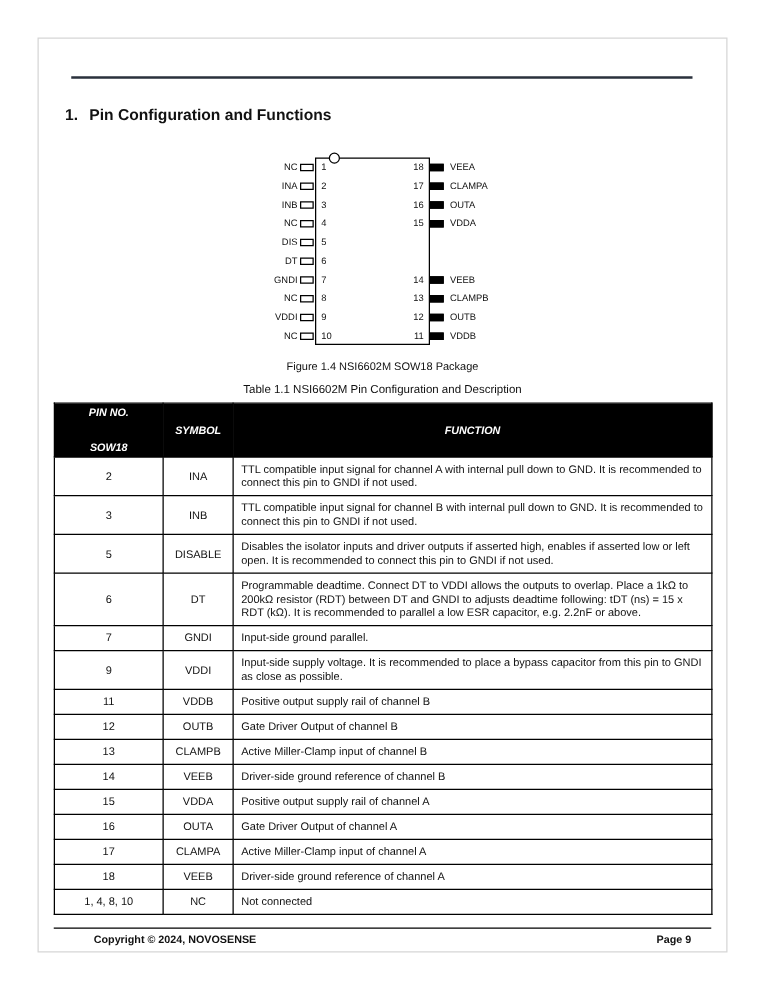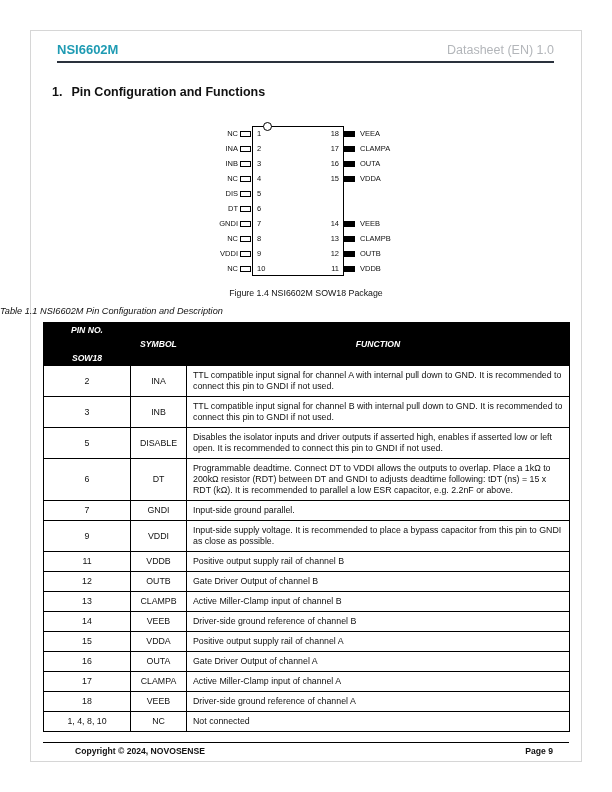--- a/index.html
+++ b/index.html
@@ -46,22 +46,22 @@
   .pin-num.right { left:299px; width:40px; text-align:right; }
   .pin-pad { position:absolute; width:11px; height:6px; border:1px solid #000; box-sizing:border-box; }
   .pin-pad.left  { left:240px; background:#fff; }
   .pin-pad.right { left:344px; background:#000; }
   
   .fig-caption {
     position:absolute; left:0; top:288px; width:612px; text-align:center;
     font-size:8.8px; color:#111;
   }
   .tbl-caption {
-    position:absolute; left:0; top:306px; width:612px; 
-    font-size:9.2px; color:#111;font-style:italic;
+    position:absolute; left:0; top:306px; width:612px; text-align:center;
+    font-size:9.2px; color:#111;
   }
   
   table.pin-table {
     position:absolute; left:43px; top:322px; width:526px;
     border-collapse:collapse; table-layout:fixed;
     font-size:8.8px;
   }
   .pin-table th {
     background:#000; color:#fff; font-style:italic; font-weight:700;
     font-size:8.6px; border:1px solid #000; padding:3px 4px; text-align:center;
@@ -89,24 +89,20 @@
     font-size:8.6px; color:#111;font-weight:bold;
   }
 </style>
 </head>
 <body>
 
 <div class="page">
 
   <div class="frame"></div>
 
-  <div class="header">
-    <span class="hdr-title">NSI6602M</span>
-    <span class="hdr-doc">Datasheet (EN) 1.0</span>
-  </div>
   <div class="header-rule"></div>
 
   <div class="section-title">
     <span>1.</span>
     <span>Pin Configuration and Functions</span>
   </div>
 
   <div id="pin-layer">
     <div class="chip-body"></div>
     <div class="chip-dot"></div>

